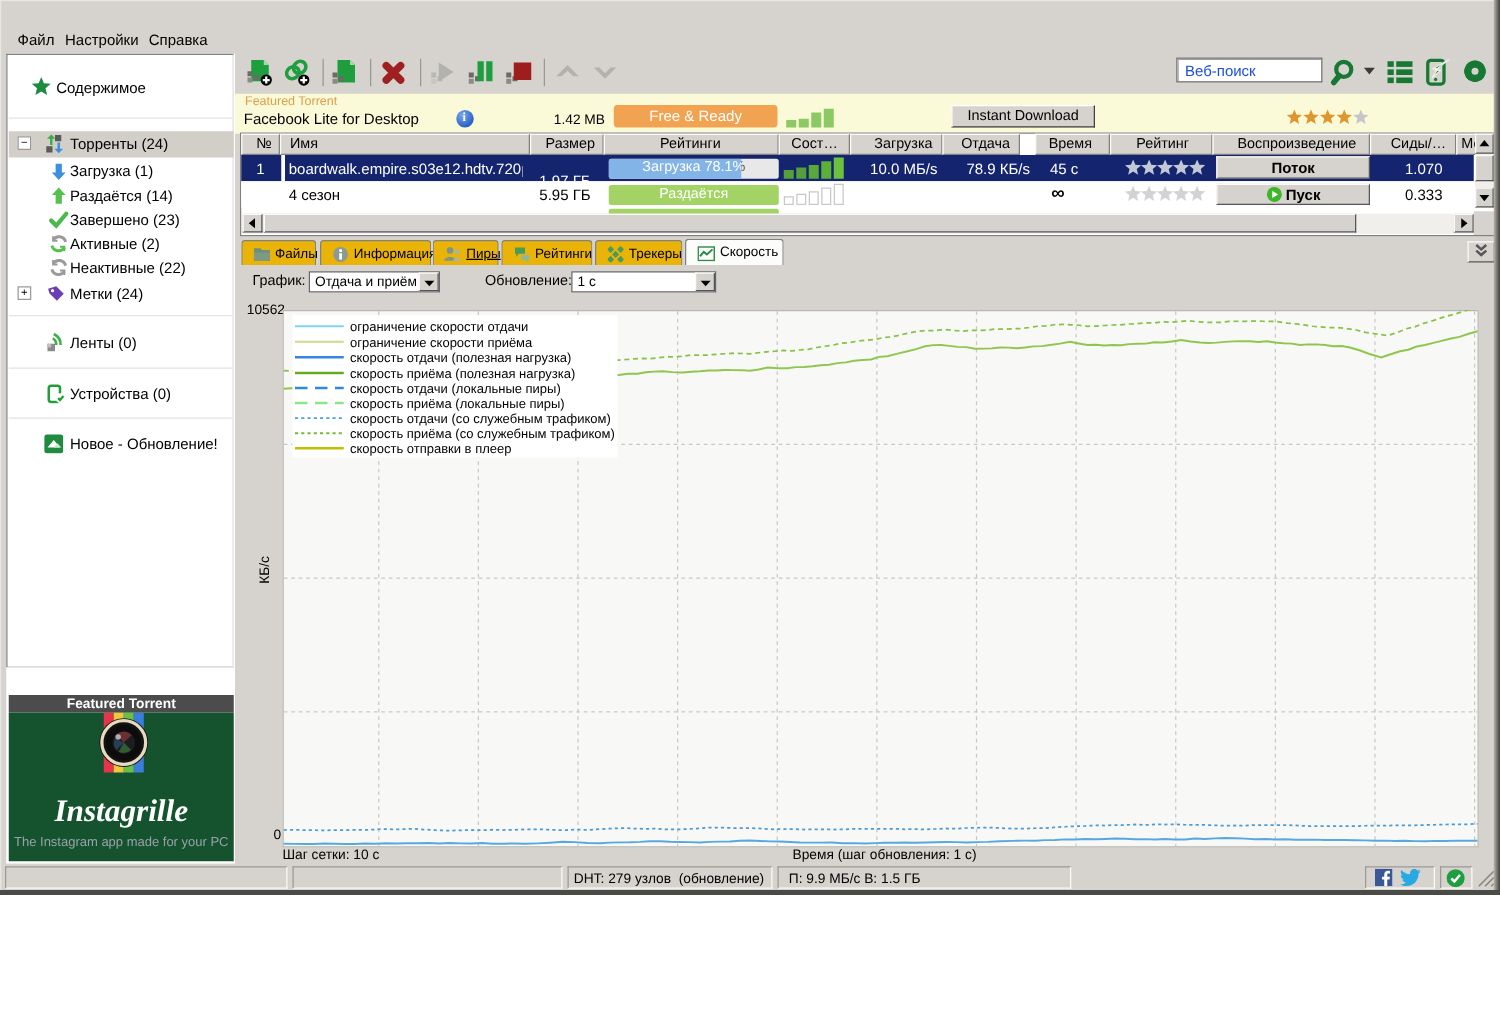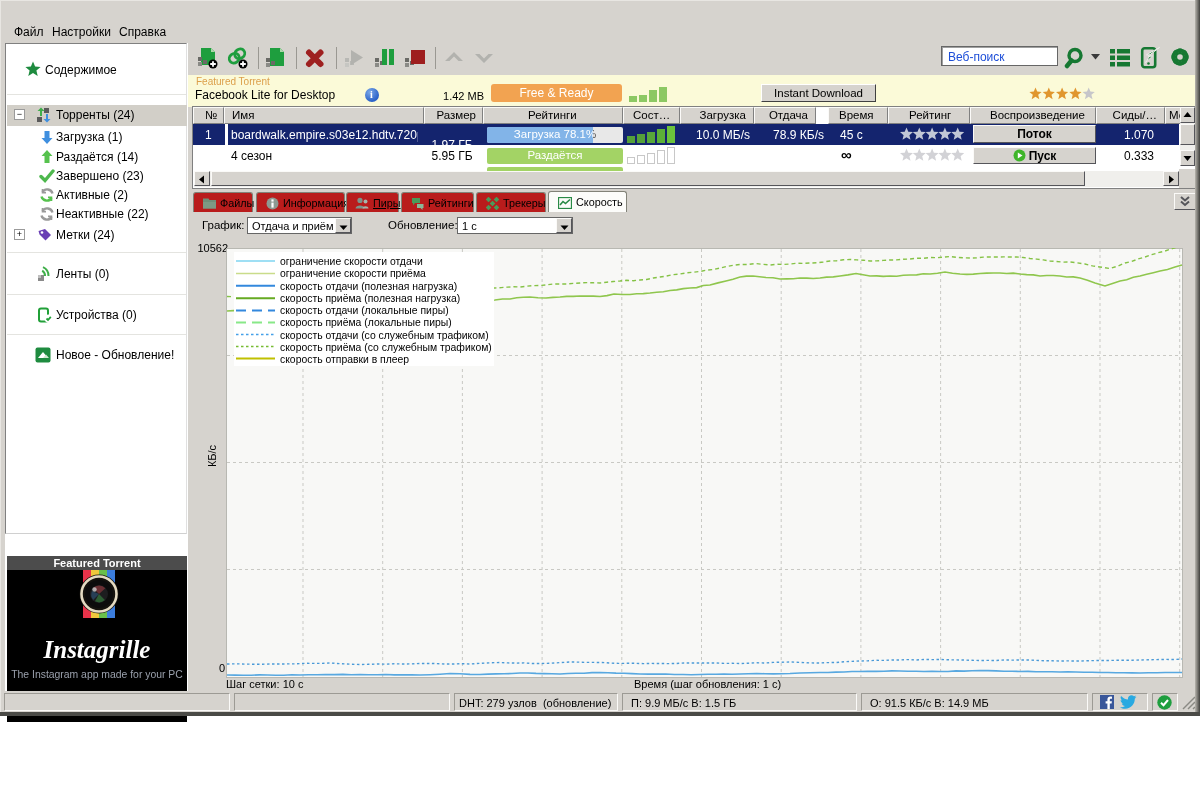--- a/index.html
+++ b/index.html
@@ -25,21 +25,21 @@
 #sidebar { position:absolute; left:5px; top:43px; width:183px; height:648px; background:#fff; }
 #sb-list { position:absolute; left:0px; top:0px; width:182px; height:491px; background:#fff;
   border-top:1px solid #808080; border-left:1px solid #808080; border-right:1px solid #e0e0e0; border-bottom:1px solid #d0d0d0; }
 .sb-row { position:absolute; left:0; width:180px; height:20px; font-size:12px; color:#000; }
 .sb-row .txt { position:absolute; left:44px; top:3px; }
 .sb-sep { position:absolute; left:1px; width:179px; height:1px; background:#e4e4e0; }
 .sb-ico { position:absolute; left:24px; top:2px; width:16px; height:16px; }
 .expander { position:absolute; left:8px; top:5px; width:11px; height:11px; background:#fff; border:1px solid #9a9a9a; font-size:9px; line-height:9px; text-align:center; color:#000; }
 
 #ad-head { position:absolute; left:2px; top:513px; width:180px; height:14px; background:#4c4c4c; color:#fff; font-size:11px; font-weight:bold; text-align:center; line-height:14px; }
-#ad-body { position:absolute; left:2px; top:527px; width:180px; height:152px; background:#000000; overflow:hidden; }
+#ad-body { position:absolute; left:2px; top:527px; width:180px; height:119px; background:#14532d; overflow:hidden; }
 
 #toolbar { position:absolute; left:188px; top:43px; width:1008px; height:32px; background:#d6d3ce; }
 
 #featbar { position:absolute; left:188px; top:75px; width:1008px; height:32px; background:#fbfad8; }
 
 #tlist { position:absolute; left:192px; top:106px; width:1005px; height:83px; background:#fff;
  border:1px solid #808080; }
 .hcell { position:absolute; top:0; height:17px; background:#d6d3ce; border-top:1px solid #fbfaf8; border-left:1px solid #fbfaf8; border-right:1px solid #808080; border-bottom:1px solid #808080; font-size:11.5px; color:#000; }
 .hcell span { position:absolute; top:1px; white-space:nowrap; }
 #row1 { position:absolute; left:0; top:17px; width:986px; height:21px; background:#14246e; color:#fff; font-size:12px; }
@@ -47,21 +47,21 @@
 #row1 span, #row2 span { white-space:nowrap; }
 .pbar { position:absolute; width:136px; height:16px; border-radius:2px; overflow:hidden; background:#e8e8e8; }
 .bgrp { position:absolute; width:50px; height:21px; }
 .bar { position:absolute; bottom:2px; width:8px; }
 .lbtn { position:absolute; background:#d6d3ce; border:1px solid; border-color:#fbfaf8 #55555a #55555a #fbfaf8; color:#000; text-align:center; line-height:16px; }
 .vsb { position:absolute; left:987px; top:0px; width:16px; height:59px; background:#f0efec; }
 .hsb { position:absolute; left:1px; top:64px; width:986px; height:16px; background:#f0efec; }
 .sbtn { position:absolute; background:#d6d3ce; border:1px solid; border-color:#fbfaf8 #55555a #55555a #fbfaf8; text-align:center; }
 
 #tabbar { position:absolute; left:190px; top:191px; width:1006px; height:21px; }
-.tab { position:absolute; top:1px; height:20px; background:#b91c1c; border:1px solid #828278; border-bottom:none; border-radius:3px 3px 0 0; font-size:10.8px; color:#000; }
+.tab { position:absolute; top:1px; height:20px; background:#eab308; border:1px solid #828278; border-bottom:none; border-radius:3px 3px 0 0; font-size:10.8px; color:#000; }
 .tab .tx { position:absolute; top:4px; white-space:nowrap; }
 .tab.sel { top:0px; height:21px; background:#fcfcfa; }
 
 #detail { position:absolute; left:190px; top:212px; width:1004px; height:479px; background:#d6d3ce; }
 .combo { position:absolute; height:17px; background:#fff; border:1px solid #666; }
 .combo > span { position:absolute; left:4px; top:2px; font-size:11px; }
 .cbtn { position:absolute; right:0px; top:0px; width:16px; height:15px; background:#d6d3ce; border:1px solid; border-color:#fbfaf8 #55555a #55555a #fbfaf8; text-align:center; line-height:13px; }
 
 #statusbar { position:absolute; left:2px; top:691px; width:1196px; height:22px; background:#d6d3ce; }
 .sseg { position:absolute; top:2px; height:18px; border:1px solid; border-color:#9c9a94 #fbfaf8 #fbfaf8 #9c9a94; font-size:11px; color:#000; }
@@ -537,23 +537,20 @@
 </div>
 <div id="statusbar">
   <div class="sseg" style="left:2px;width:226px;"></div>
   <div class="sseg" style="left:232px;width:216px;"></div>
   <div class="sseg" style="left:452px;width:164px;">
         <span>DHT: 279 узлов&nbsp; (обновление)</span>
       </div>
   <div class="sseg" style="left:620px;width:235px;text-align:center;">
         <span style="left:8px;">П: 9.9 МБ/с В: 1.5 ГБ</span>
       </div>
-  <div class="sseg" style="left:859px;width:227px;">
-        <span style="left:8px;">О: 91.5 КБ/с В: 14.9 МБ</span>
-      </div>
   <div class="sseg" style="left:1090px;width:56px;">
     <svg class="abs" style="left:7px;top:1px;" width="14" height="14" viewBox="0 0 14 14">
           <rect width="14" height="14" fill="#3a579a"></rect>
           <path d="M9.8 14 L9.8 8.6 L11.6 8.6 L11.9 6.3 L9.8 6.3 L9.8 4.9 C9.8 4.2 10 3.8 10.9 3.8 L12 3.8 L12 1.7 C11.8 1.7 11.1 1.6 10.3 1.6 C8.6 1.6 7.4 2.7 7.4 4.6 L7.4 6.3 L5.6 6.3 L5.6 8.6 L7.4 8.6 L7.4 14 Z" fill="#fff"></path>
         </svg>
     <svg class="abs" style="left:27px;top:1px;" width="17" height="14" viewBox="0 0 17 14">
           <path d="M16.5 1.7 C15.9 2 15.3 2.2 14.6 2.3 C15.3 1.9 15.8 1.2 16.1 0.4 C15.4 0.8 14.7 1.1 13.9 1.3 C13.3 0.6 12.4 0.2 11.4 0.2 C9.5 0.2 8 1.7 8 3.6 C8 3.9 8 4.1 8.1 4.4 C5.3 4.2 2.8 2.9 1.1 0.9 C0.8 1.4 0.6 1.9 0.6 2.6 C0.6 3.8 1.2 4.8 2.1 5.4 C1.6 5.4 1 5.3 0.6 5.1 L0.6 5.1 C0.6 6.8 1.8 8.1 3.3 8.4 C3 8.5 2.7 8.5 2.4 8.5 C2.2 8.5 2 8.5 1.8 8.5 C2.2 9.9 3.5 10.9 5 10.9 C3.8 11.8 2.4 12.3 0.8 12.3 C0.5 12.3 0.3 12.3 0 12.3 C1.5 13.3 3.3 13.8 5.2 13.8 C11.4 13.8 14.8 8.6 14.8 4.1 L14.8 3.7 C15.5 3.2 16.1 2.5 16.5 1.7 Z" fill="#29a9e1"></path>
         </svg>
   </div>
   <div class="sseg" style="left:1150px;width:26px;">

